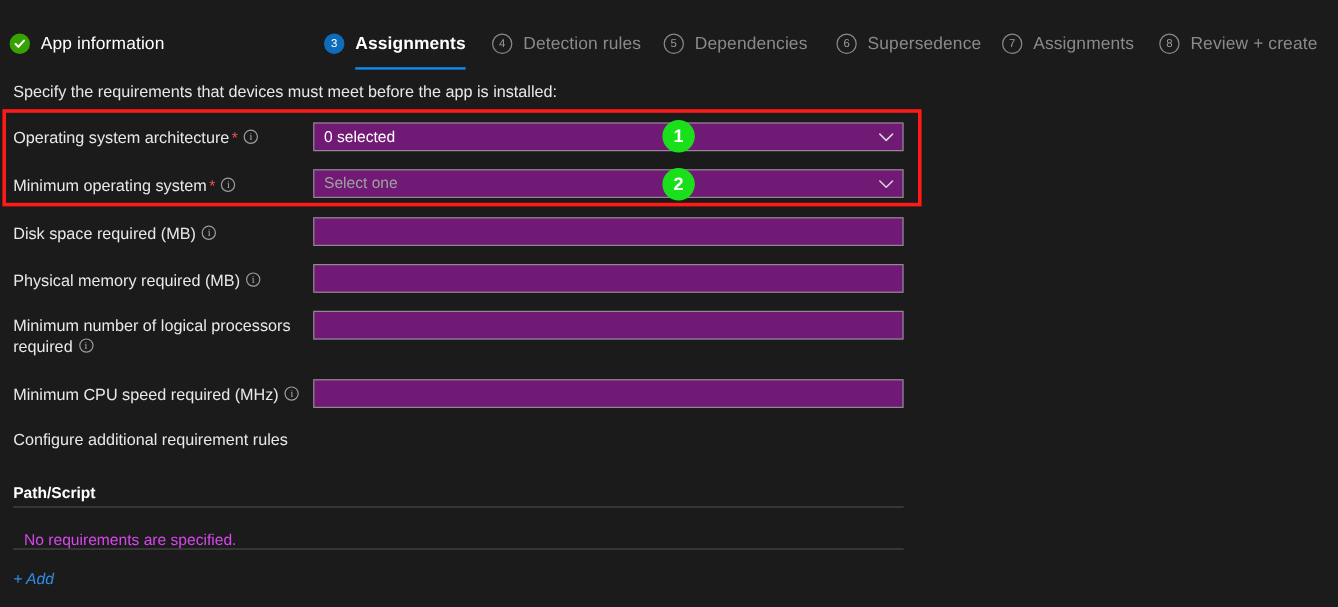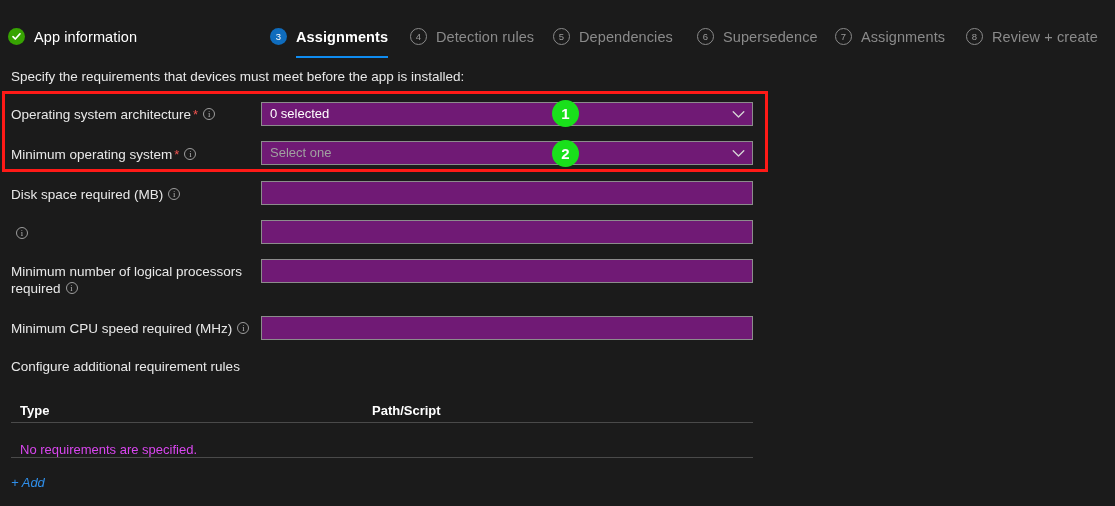--- a/index.html
+++ b/index.html
@@ -280,40 +280,39 @@
     <div class="input-box" style="top: 141px; padding-left: 20px;">
       <span class="val placeholder">Select one</span>
       <span class="chev">
         <svg width="13" height="9" viewBox="0 0 13 9">
           <path d="M1.2 1.8 L6.5 7 L11.8 1.8" stroke="#d6d6d6" stroke-width="1.3" fill="none" stroke-linecap="round" stroke-linejoin="round"></path>
         </svg>
       </span>
     </div>
     <div class="field-label" style="top: 186px;"><span>Disk space required (MB)</span><span class="info-icon"></span></div>
     <div class="input-box text-input" style="top: 181px;"></div>
-    <div class="field-label" style="top: 225px;"><span class="info-icon"></span></div>
+    <div class="field-label" style="top: 225px;"><span>Physical memory required (MB)</span><span class="info-icon"></span></div>
     <div class="input-box text-input" style="top: 220px;"></div>
     <div class="field-label wrap" style="top: 263px;"><span>Minimum number of logical processors required</span><span class="info-icon"></span></div>
     <div class="input-box text-input" style="top: 259px;"></div>
     <div class="field-label" style="top: 320px;"><span>Minimum CPU speed required (MHz)</span><span class="info-icon"></span></div>
     <div class="input-box text-input" style="top: 316px;"></div>
   </div>
 
 <div class="redbox"></div>
 
 <div id="callouts-host">
     <div class="callout" style="left: 552px; top: 100px; background: rgb(25, 224, 27);">1</div>
     <div class="callout" style="left: 552px; top: 140px; background: rgb(25, 224, 27);">2</div>
   </div>
 
 <div class="section-title">Configure additional requirement rules</div>
 
 <div class="rules-table">
   <div class="rules-head">
-    <div class="col-type">Type</div>
     <div class="col-path">Path/Script</div>
   </div>
   <div class="rules-body">
     <span>No requirements are specified.</span>
   </div>
 </div>
 
 <div class="add-link">+ Add</div>
 
 </body></html>

